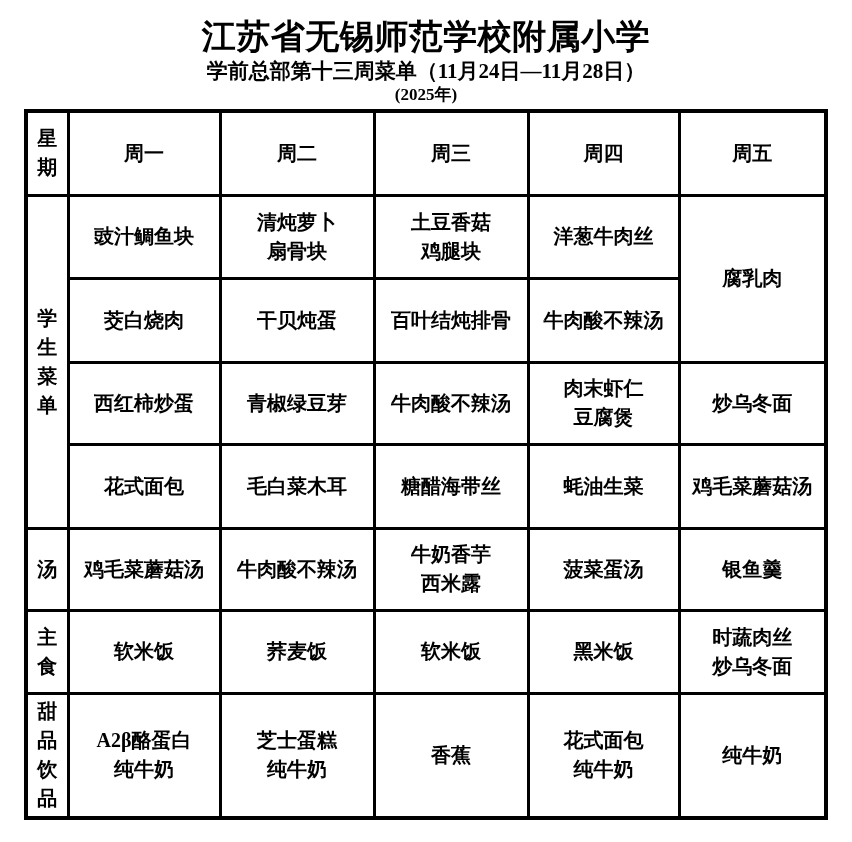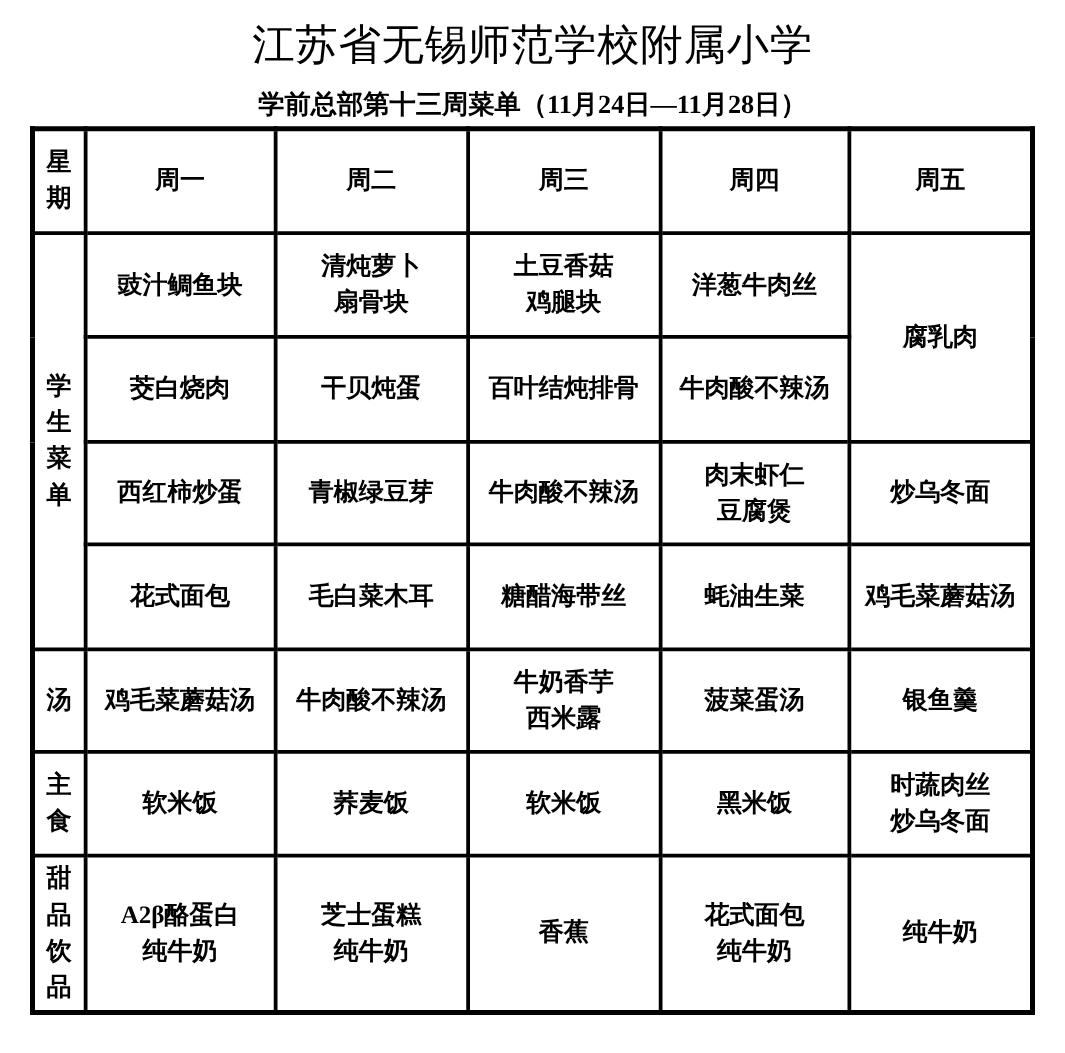--- a/index.html
+++ b/index.html
@@ -15,28 +15,28 @@
     width: 852px;
     height: 842px;
     background: #ffffff;
   }
   .header-block {
     text-align: center;
     padding-top: 18px;
   }
   .school-title {
     font-size: 34px;
-    font-weight: normal;
+    font-weight: bold;
     line-height: 1.1;
     letter-spacing: 0.5px;
   }
   .menu-subtitle {
     font-size: 21px;
     font-weight: bold;
-    margin-top: 16px;
+    margin-top: 4px;
     line-height: 1.15;
   }
   .year-note {
     font-size: 17px;
     font-weight: bold;
     margin-top: 2px;
     line-height: 1.1;
   }
   table.menu-table {
     border-collapse: collapse;
@@ -69,20 +69,21 @@
   .row-label { line-height: 1.3; font-size: 20px; }
 </style>
 </head>
 <body>
 
 <div class="page">
 
   <div class="header-block">
     <div class="school-title">江苏省无锡师范学校附属小学</div>
     <div class="menu-subtitle">学前总部第十三周菜单（11月24日—11月28日）</div>
+    <div class="year-note">(2025年)</div>
   </div>
 
   <table class="menu-table">
     <colgroup>
       <col style="width:42px">
       <col style="width:152px">
       <col style="width:154px">
       <col style="width:154px">
       <col style="width:151px">
       <col style="width:147px">

